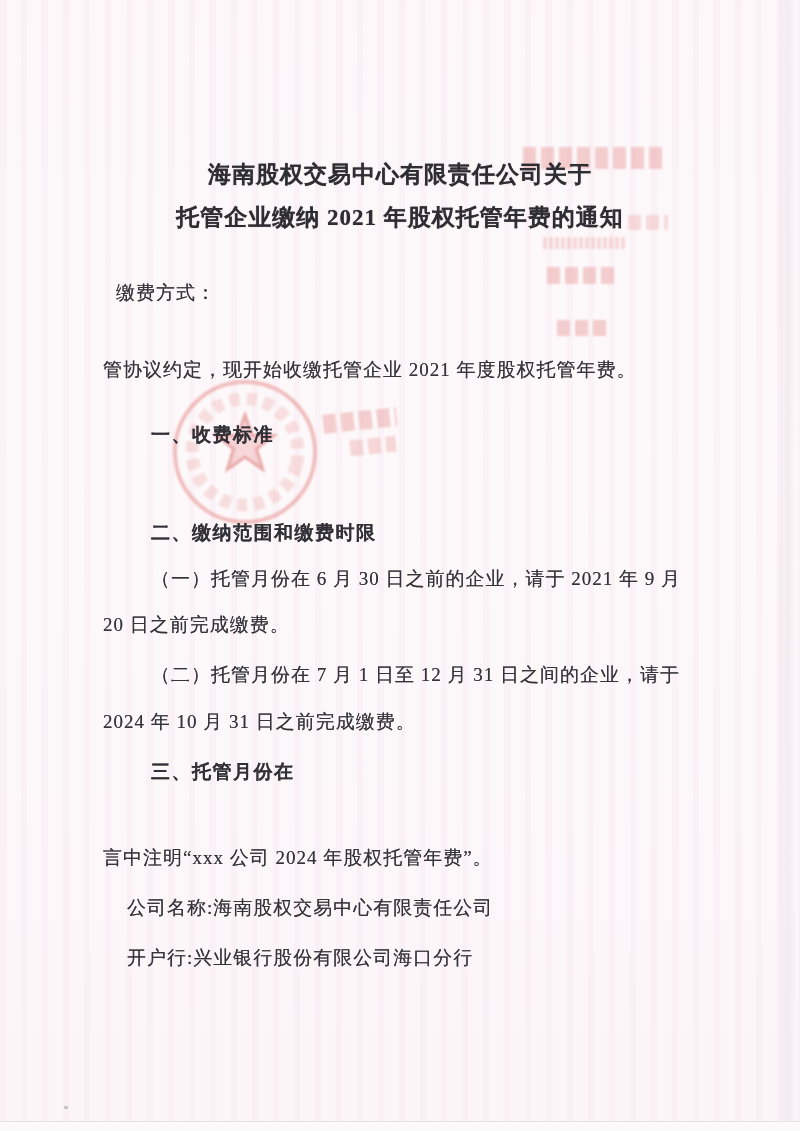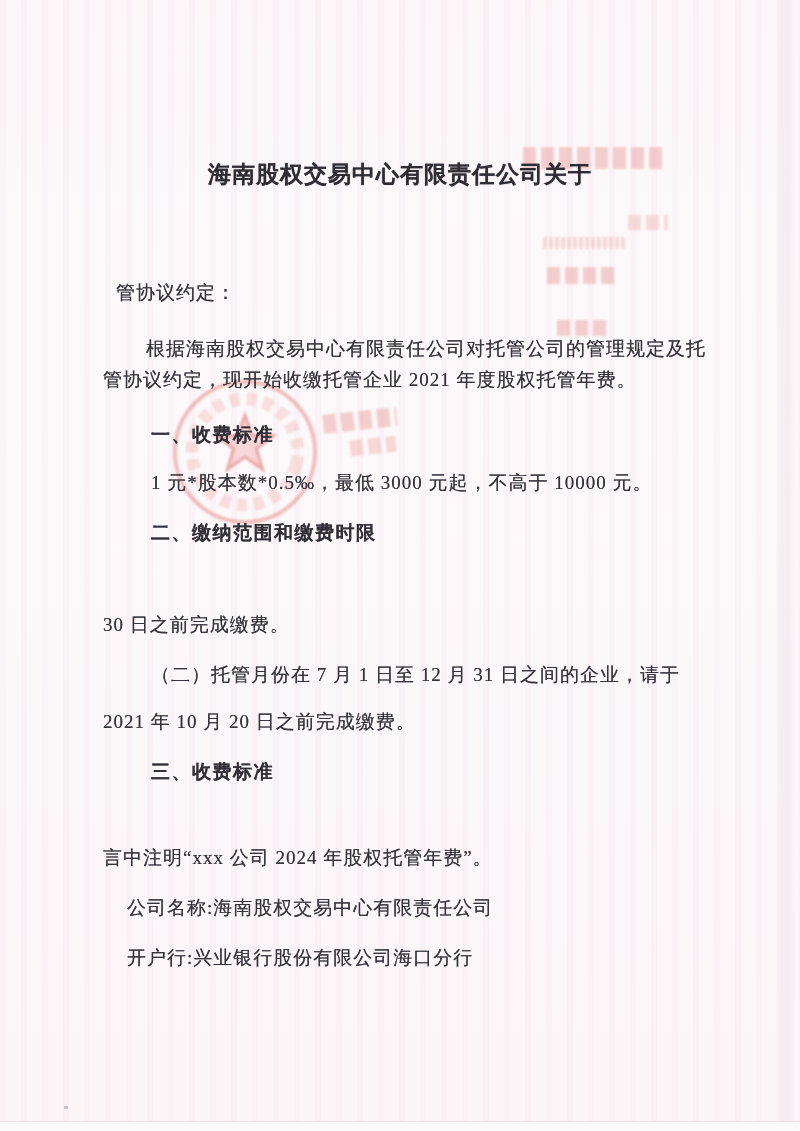--- a/index.html
+++ b/index.html
@@ -97,35 +97,35 @@
 
   <div class="bleed rowA"></div>
   <div class="bleed rowA2"></div>
   <div class="bleed small rowB"></div>
   <div class="bleed rowC"></div>
   <div class="bleed rowD"></div>
   <div class="bleed rowE1"></div>
   <div class="bleed rowE2"></div>
 
   <div class="line title-line" style="top:159px">海南股权交易中心有限责任公司关于</div>
+  <div class="line title-line" style="top:202px">托管企业缴纳 2021 年股权托管年费的通知</div>
 
-  <div class="line" style="left:116px;top:280px">管协议约定：</div>
+  <div class="line" style="left:116px;top:280px">缴费方式：</div>
 
-  <div class="line" style="left:146px;top:336px">根据海南股权交易中心有限责任公司对托管公司的管理规定及托</div>
-  <div class="line" style="left:103px;top:367px">管协议约定，现开始收缴托管企业 2021 年度股权托管年费。</div>
+  <div class="line" style="left:103px;top:357px">管协议约定，现开始收缴托管企业 2021 年度股权托管年费。</div>
 
   <div class="line heading" style="left:151px;top:422px">一、收费标准</div>
-  <div class="line" style="left:151px;top:470px">1 元*股本数*0.5‰，最低 3000 元起，不高于 10000 元。</div>
 
   <div class="line heading" style="left:151px;top:520px">二、缴纳范围和缴费时限</div>
-  <div class="line" style="left:103px;top:612px">30 日之前完成缴费。</div>
+  <div class="line" style="left:151px;top:566px">（一）托管月份在 6 月 30 日之前的企业，请于 2021 年 9 月</div>
+  <div class="line" style="left:103px;top:612px">20 日之前完成缴费。</div>
   <div class="line" style="left:151px;top:662px">（二）托管月份在 7 月 1 日至 12 月 31 日之间的企业，请于</div>
-  <div class="line" style="left:103px;top:709px">2021 年 10 月 20 日之前完成缴费。</div>
+  <div class="line" style="left:103px;top:709px">2024 年 10 月 31 日之前完成缴费。</div>
 
-  <div class="line heading" style="left:151px;top:759px">三、收费标准</div>
+  <div class="line heading" style="left:151px;top:759px">三、托管月份在</div>
   <div class="line" style="left:103px;top:845px">言中注明“xxx 公司 2024 年股权托管年费”。</div>
 
   <div class="line" style="left:127px;top:945px">开户行:兴业银行股份有限公司海口分行</div>
   <div class="line" style="left:127px;top:895px">公司名称:海南股权交易中心有限责任公司</div>
 
   <div class="speck"></div>
 </div>
 
 <div class="bottom-edge"></div>
 

